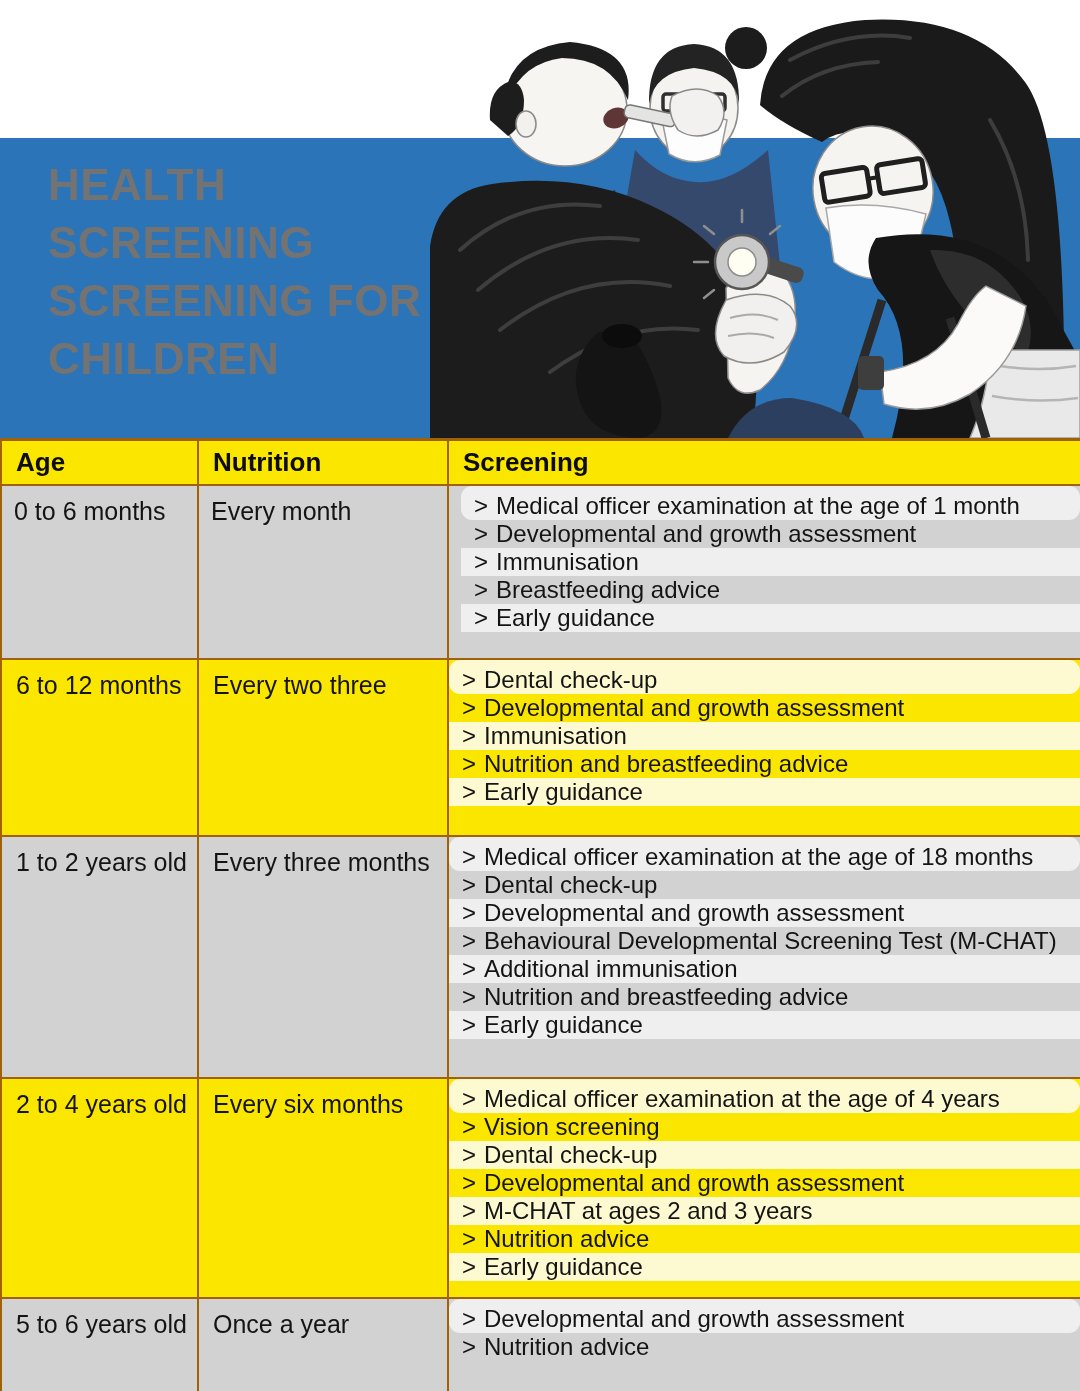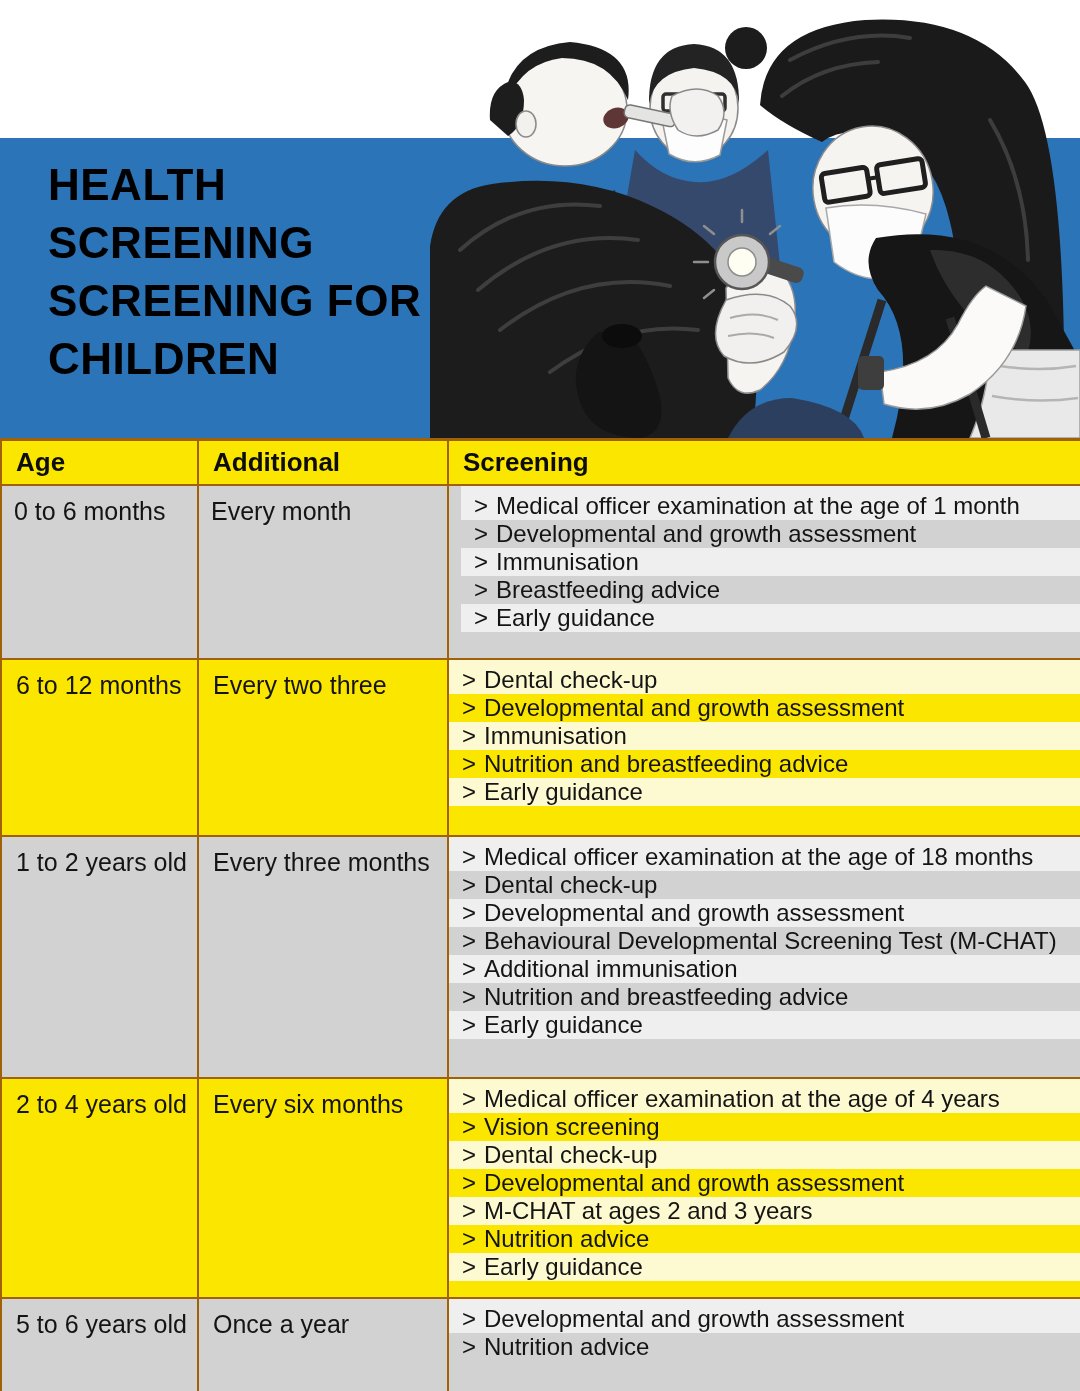--- a/index.html
+++ b/index.html
@@ -14,39 +14,39 @@
 
   
   .hero { position: relative; width: 1080px; height: 438px; }
   .blue-band {
     position: absolute; left: 0; top: 138px;
     width: 1080px; height: 300px;
     background: #2b74b8;
   }
   .title {
     position: absolute; left: 48px; top: 156px; margin: 0;
-    color: #000000; font-size: 44px; font-weight: bold;
+    color: #737373; font-size: 44px; font-weight: bold;
     line-height: 58px; letter-spacing: 0.5px;
   }
   .illo { position: absolute; right: 0; top: 0; width: 650px; height: 438px; }
 
   
   table.schedule { width: 1080px; border-collapse: collapse; table-layout: fixed; }
   .schedule th, .schedule td { border: 2px solid #a16207; vertical-align: top; padding: 0; }
   .schedule thead th {
     background: #fbe600; color: #0d0d0d;
     font-size: 26px; font-weight: bold; text-align: left;
     padding: 6px 4px 6px 14px; height: 27px;
     border-top-width: 3px;
   }
   td.age, td.freq { font-size: 25px; padding: 11px 6px 0 14px; }
   td.screen { padding: 0; }
   ul.items { list-style: none; margin: 0; padding: 0; }
   ul.items li { font-size: 24px; line-height: 28px; padding-left: 13px; white-space: nowrap; overflow: hidden; }
-  ul.items li:first-child { padding-top: 6px; }
+  ul.items li:first-child { padding-top: 6px; border-radius: 11px; }
   .b { margin-right: 8px; }
 
   tr.tone-gray td { background: #d2d2d2; }
   tr.tone-gray li:nth-child(odd)  { background: #efefef; }
   tr.tone-gray li:nth-child(even) { background: #d2d2d2; }
   tr.tone-yellow td { background: #fbe600; }
   tr.tone-yellow li:nth-child(odd)  { background: #fdf9d0; }
   tr.tone-yellow li:nth-child(even) { background: #fbe600; }
 
   tr.r1 td { height: 161px; padding-left: 12px; }
@@ -142,21 +142,21 @@
 
   <table class="schedule">
     <colgroup>
         <col style="width:197px">
         <col style="width:250px">
         <col style="width:633px">
       </colgroup>
     <thead>
       <tr>
         <th>Age</th>
-        <th>Additional</th>
+        <th>Nutrition</th>
         <th>Screening</th>
       </tr>
     </thead>
     <tbody>
       <tr class="tone-gray r1">
         <td class="age">0 to 6 months</td>
         <td class="freq">Every month</td>
         <td class="screen">
           <ul class="items">
             <li><span class="b">&gt;</span><span>Medical officer examination at the age of 1 month</span></li>

